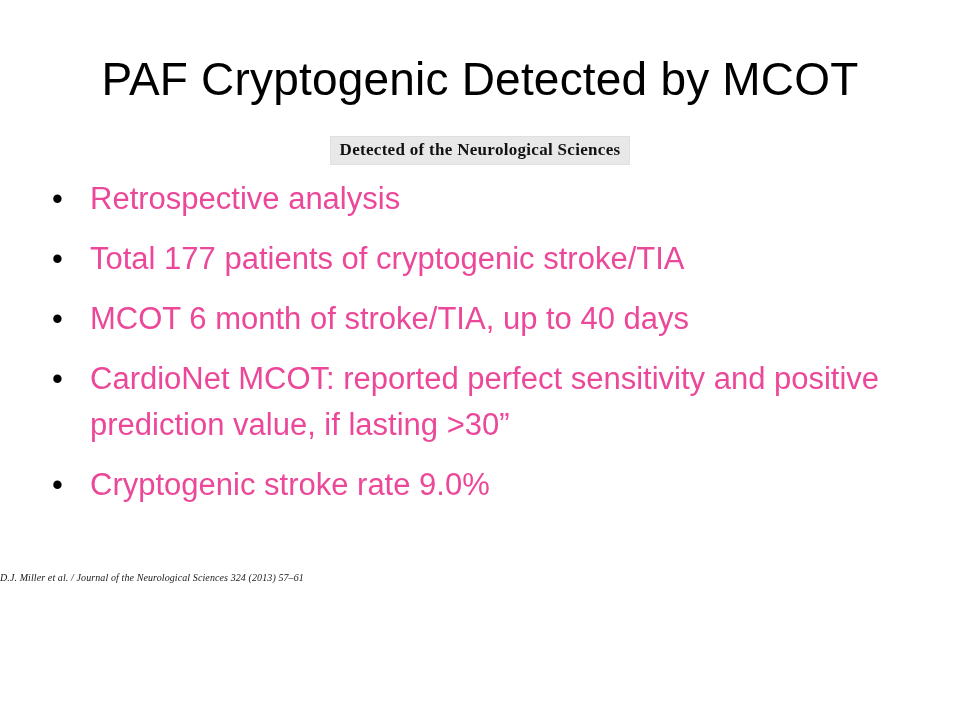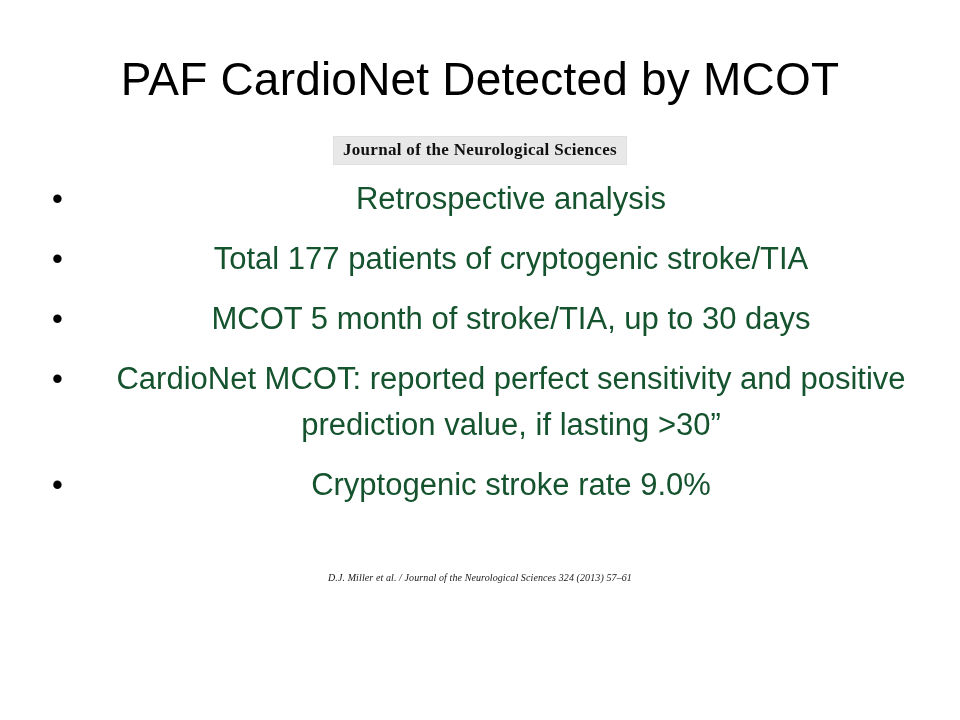--- a/index.html
+++ b/index.html
@@ -66,63 +66,62 @@
     flex: 0 0 38px;
     font-size: 31px;
     line-height: 46px;
     text-align: left;
     color: #000000;
   }
   .bullet-text {
     flex: 1 1 auto;
     font-size: 31px;
     line-height: 46px;
-    color: #14532d;
+    color: #ec4899;
     white-space: pre-wrap;
-    text-align: center;
   }
   .citation {
     position: absolute;
     top: 572px;
     left: 0;
     width: 960px;
-    text-align: center;
+    text-align: left;
     font-family: "Liberation Serif", serif;
     font-style: italic;
     font-size: 10px;
     color: #1a1a1a;
     letter-spacing: 0.1px;
   }
 </style>
 </head>
 <body>
 
 <div class="slide">
 
-  <div class="slide-title">PAF CardioNet Detected by MCOT</div>
+  <div class="slide-title">PAF Cryptogenic Detected by MCOT</div>
 
   <div class="journal-banner">
-    <span class="banner-text">Journal of the Neurological Sciences</span>
+    <span class="banner-text">Detected of the Neurological Sciences</span>
   </div>
 
   <div class="bullets">
 
     <div class="bullet-row">
       <span class="bullet-dot">•</span>
       <span class="bullet-text">Retrospective analysis</span>
     </div>
 
     <div class="bullet-row">
       <span class="bullet-dot">•</span>
       <span class="bullet-text">Total 177 patients of cryptogenic stroke/TIA</span>
     </div>
 
     <div class="bullet-row">
       <span class="bullet-dot">•</span>
-      <span class="bullet-text">MCOT 5 month of stroke/TIA, up to 30 days</span>
+      <span class="bullet-text">MCOT 6 month of stroke/TIA, up to 40 days</span>
     </div>
 
     <div class="bullet-row">
       <span class="bullet-dot">•</span>
       <span class="bullet-text">CardioNet MCOT: reported perfect sensitivity and positive prediction value, if lasting &gt;30”</span>
     </div>
 
     <div class="bullet-row">
       <span class="bullet-dot">•</span>
       <span class="bullet-text">Cryptogenic stroke rate 9.0%</span>

